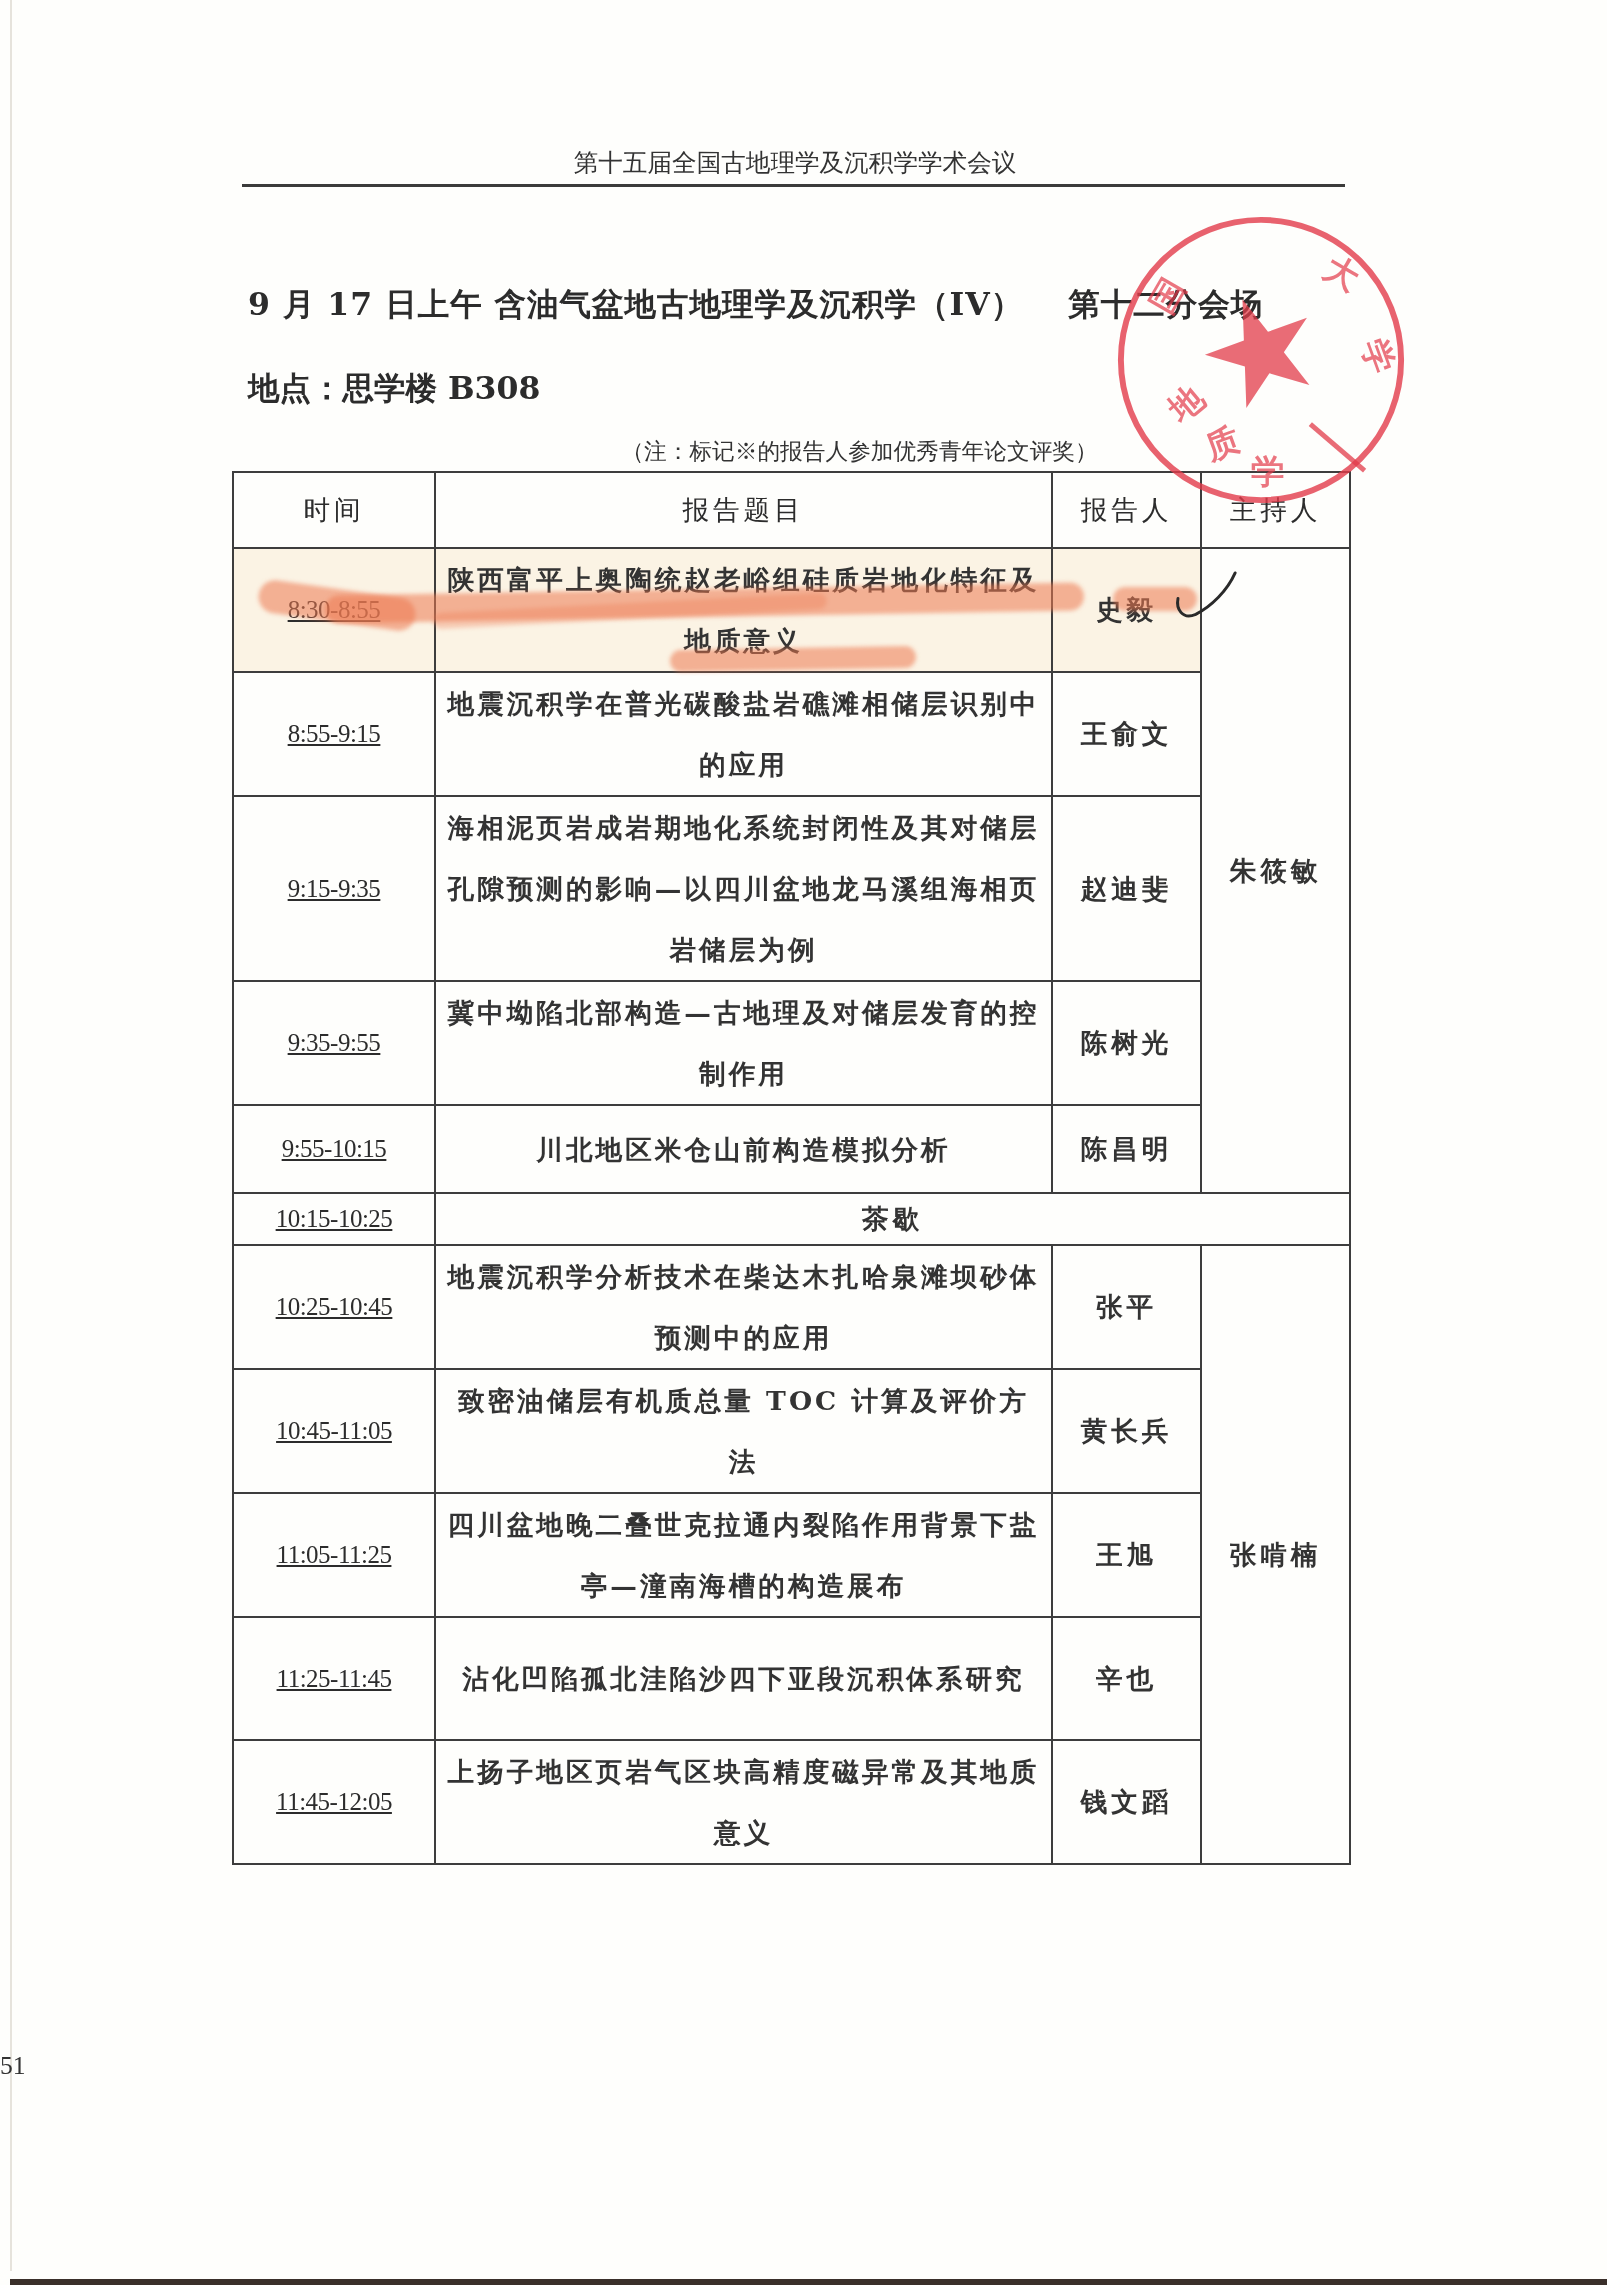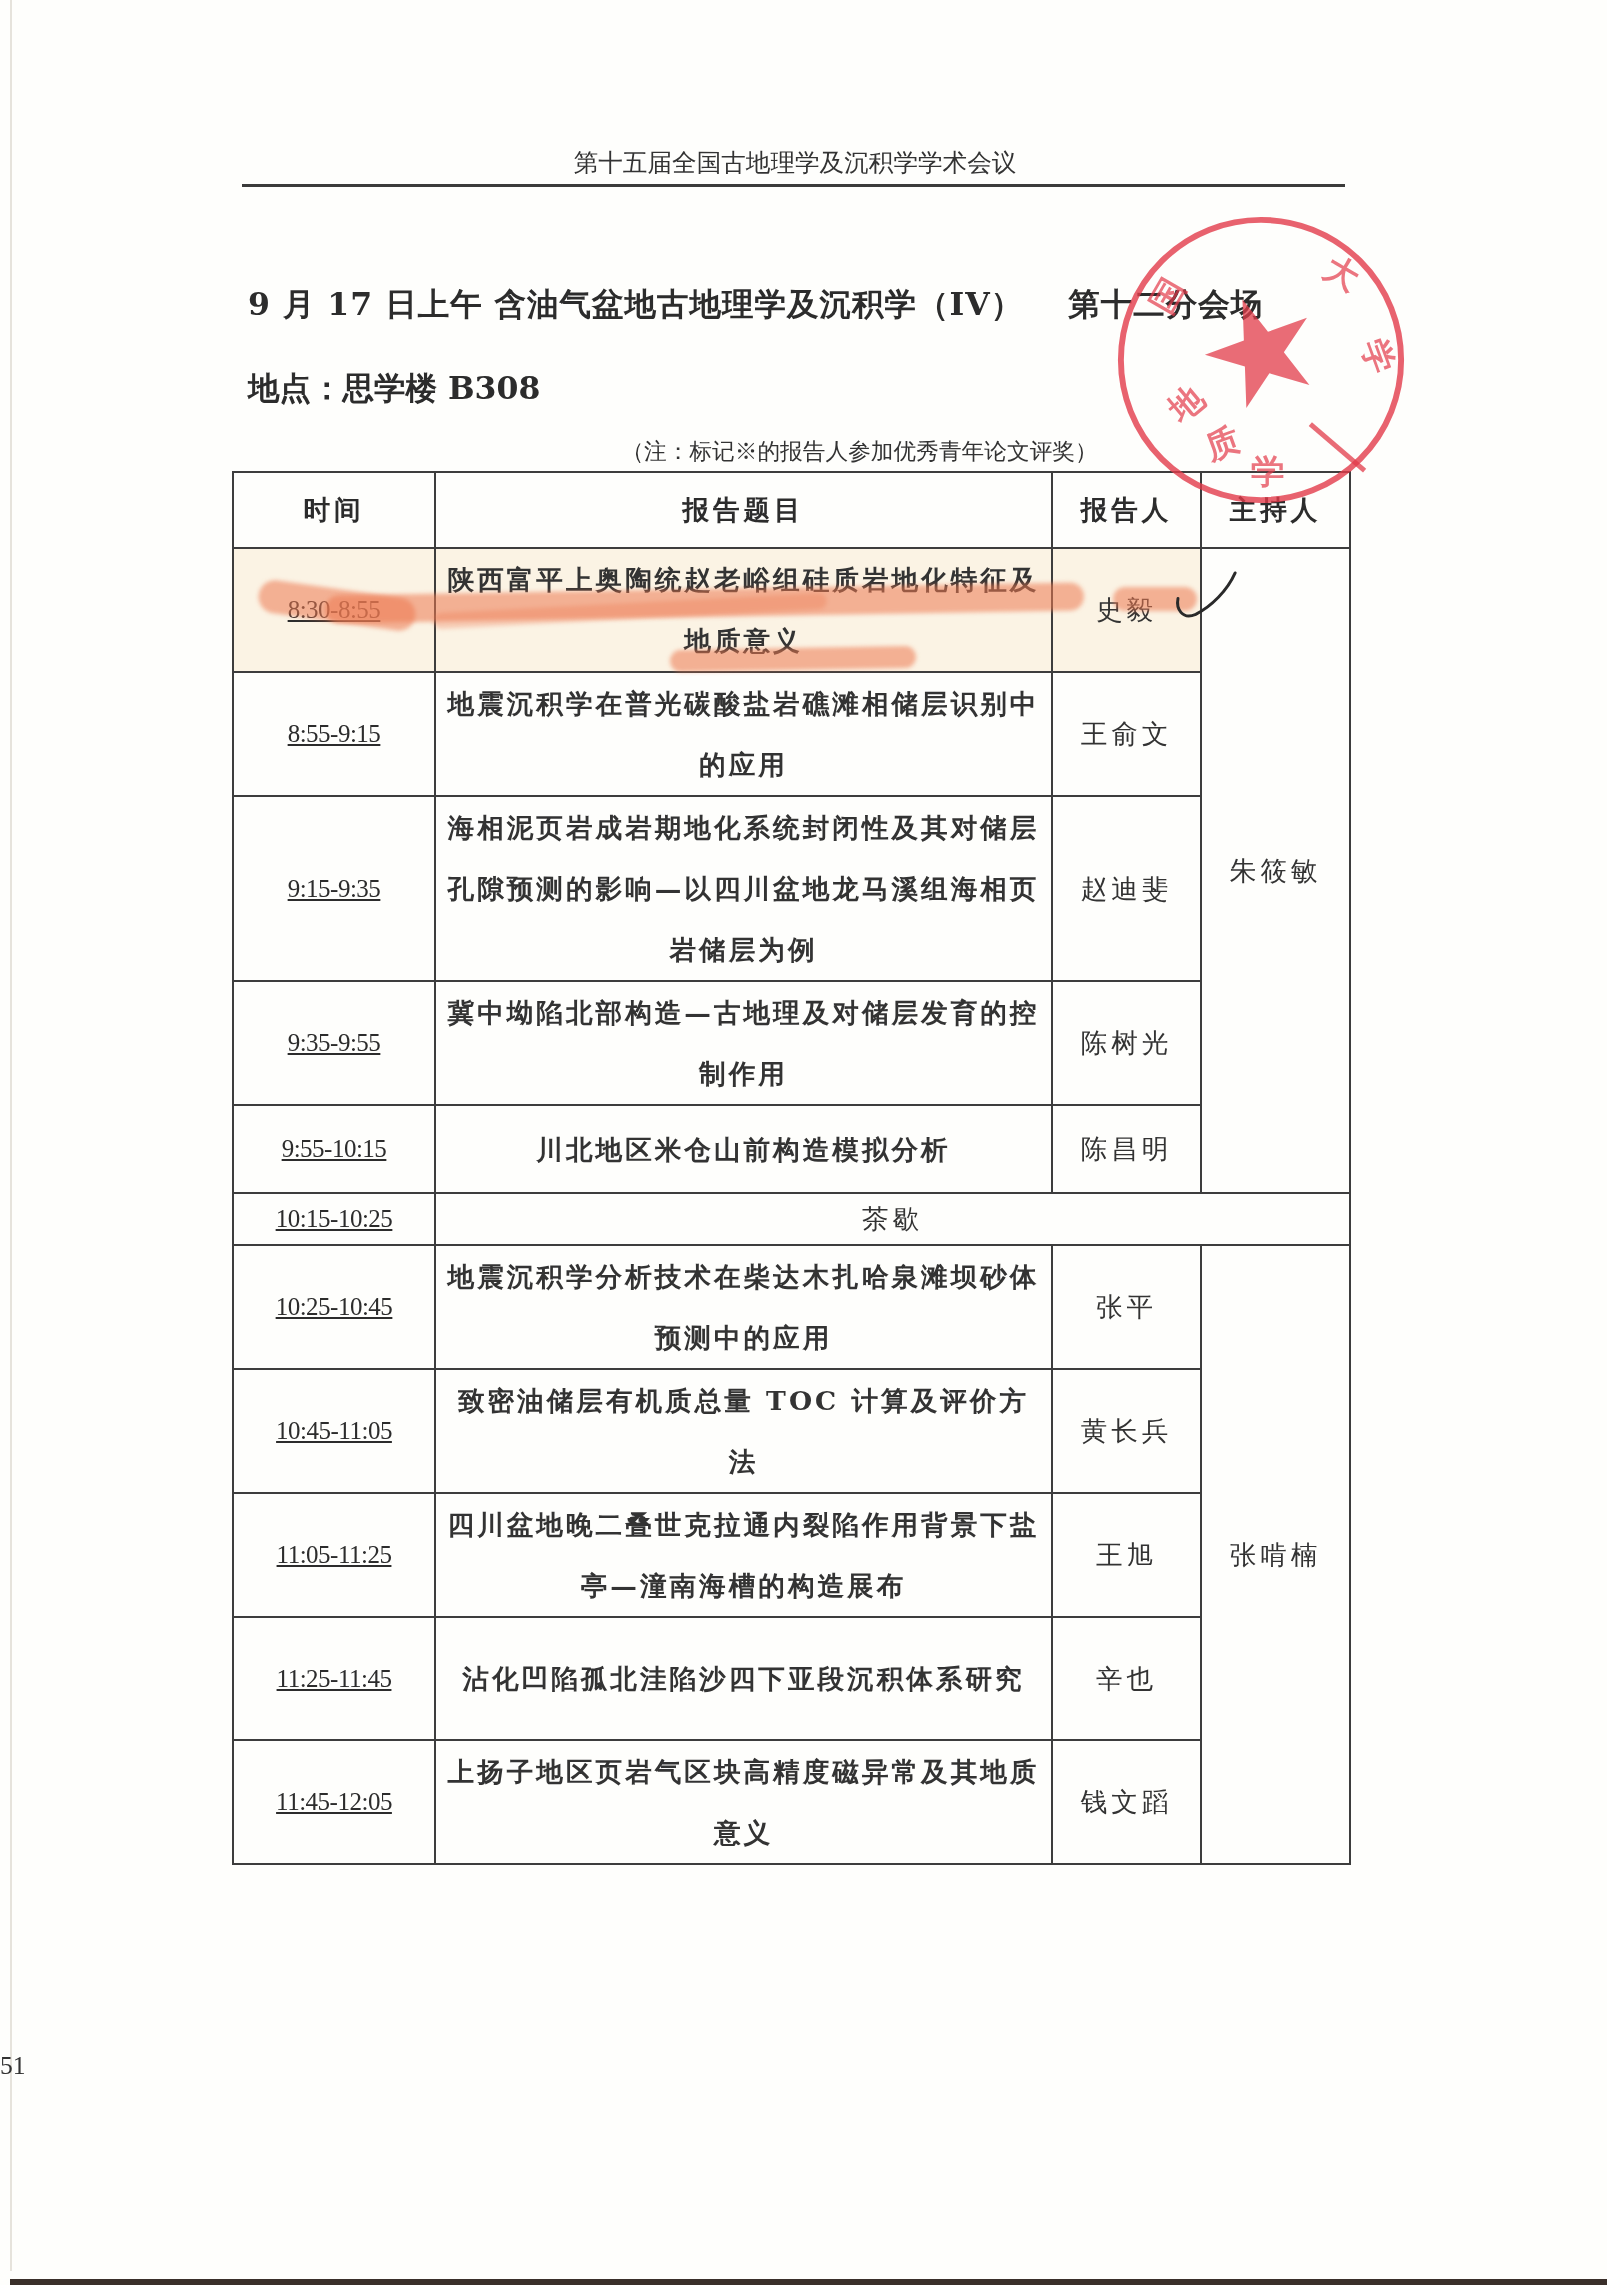--- a/index.html
+++ b/index.html
@@ -32,22 +32,22 @@
   table.sched {
     position: absolute; left: 232px; top: 471px; border-collapse: collapse;
     table-layout: fixed; width: 1116px;
   }
   table.sched td {
     border: 2px solid #3d3d3d; text-align: center; vertical-align: middle; padding: 0;
     font-size: 26.6px; color: #2c2c2c;
   }
   table.sched td.time { font-family: "Liberation Serif", "DejaVu Serif", serif; font-size: 25px; letter-spacing: -0.5px; text-decoration: underline; }
   table.sched td.topic { line-height: 61px; padding: 0 11px; letter-spacing: 3px; font-weight: bold; color: #333; }
-  table.sched td.speaker, table.sched td.host { letter-spacing: 3.9px; font-weight: normal; color: #333; }
-  table.sched tr.hdr td { font-weight: bold; letter-spacing: 3.9px; }
+  table.sched td.speaker, table.sched td.host { letter-spacing: 3.9px; font-weight: bold; color: #333; }
+  table.sched tr.hdr td { font-weight: normal; letter-spacing: 3.9px; }
   tr.highlight td.time, tr.highlight td.topic, tr.highlight td.speaker { background: #fbf3e4; }
   .marker { position: absolute; pointer-events: none; border-radius: 19.7px; background: rgba(236,120,80,0.55); filter: blur(2px); }
   .stamp { position: absolute; left: 1113px; top: 212px; width: 296px; height: 296px; pointer-events: none; }
   .page-number { position: absolute; left: 0; width: 1584px; top: 2051px; text-align: left; font-size: 25.6px; font-family: "Liberation Serif", serif; color: #333; }
   .checkmark { position: absolute; left: 1172px; top: 569px; width: 79px; height: 69px; pointer-events: none; }
 </style>
 </head>
 <body>
 
 <div class="left-edge"></div>

